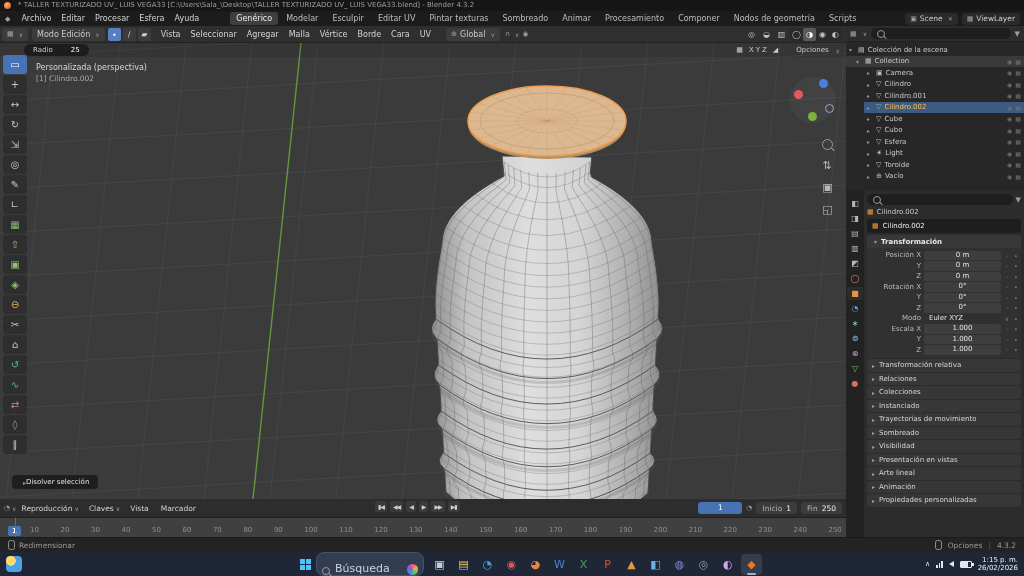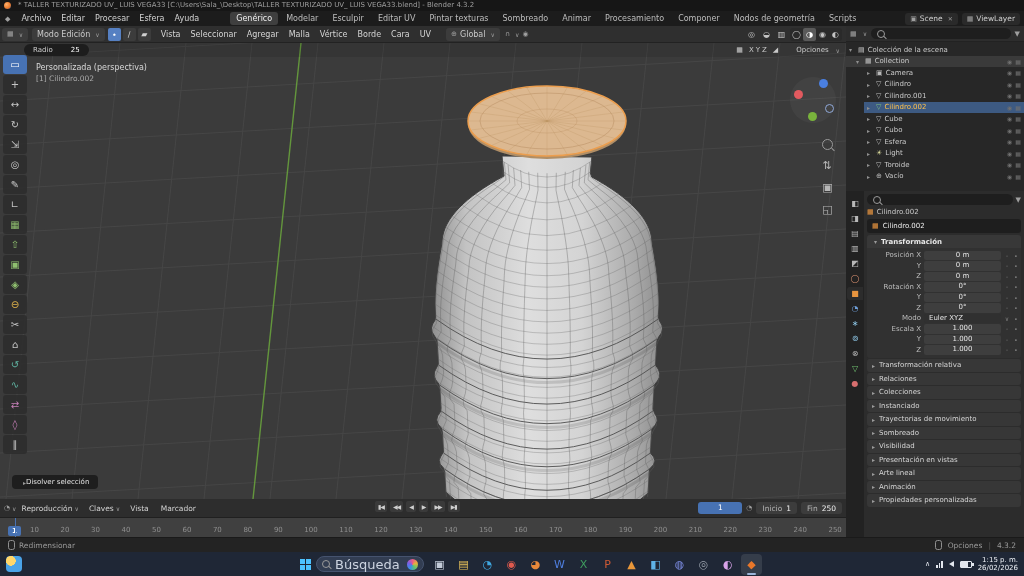--- a/index.html
+++ b/index.html
@@ -126,23 +126,23 @@
              color:#9a9a9a;padding:0 8px;box-sizing:border-box;border-top:1px solid #1a1a1a;}
   .mico{width:5px;height:8px;border:1px solid #8f8f8f;border-radius:2.5px;flex:none;}
   #sb-right{margin-left:auto;display:flex;align-items:center;gap:6px;}
   
   #taskbar{left:0;top:552px;width:1024px;height:24px;background:#1f2736;}
   #widgeticon{position:absolute;left:6px;top:4px;width:16px;height:16px;border-radius:4px;
               background:radial-gradient(circle at 30% 30%,#ffd76b 30%,#4aa3e8 32%);}
   #tb-center{position:absolute;left:300px;top:0;height:24px;display:flex;align-items:center;gap:5px;}
   .winlogo{display:grid;grid-template-columns:5px 5px;grid-template-rows:5px 5px;gap:1px;}
   .winlogo span{background:#4cc2ff;}
-  #tb-search{width:108px;height:16px;background:#323d52;border:1px solid #46536e;border-radius:8px;
-             display:flex;align-items:center;gap:5px;padding:0 5px;box-sizing:border-box;
-             font-size:13px;color:#ccd3e0;}
+  #tb-search{width:108px;height:24px;background:#323d52;border:1px solid #46536e;border-radius:8px;
+             display:flex;align-items:flex-end;gap:5px;padding:0 5px;box-sizing:border-box;
+             font-size:11px;color:#ccd3e0;}
   #bingcircle{margin-left:auto;width:11px;height:11px;border-radius:50%;
               background:conic-gradient(#e85a8a,#e8b23a,#5fc46f,#3a8fe8,#7a5fe8,#e85a8a);}
   .app{position:relative;width:21px;height:21px;display:flex;align-items:center;justify-content:center;
        border-radius:4px;font-size:11px;color:var(--c,#cfd6e2);}
   .app.active{background:rgba(255,255,255,.10);}
   .app.active::after{content:"";position:absolute;bottom:0;left:6px;width:9px;height:2px;
                      background:#9ab4d8;border-radius:1px;}
   #tray{position:absolute;right:6px;top:0;height:24px;display:flex;align-items:center;gap:6px;}
   #tray .chev{color:#e3e7ee;font-size:7px;}
   .bars{display:flex;align-items:flex-end;gap:1px;}

